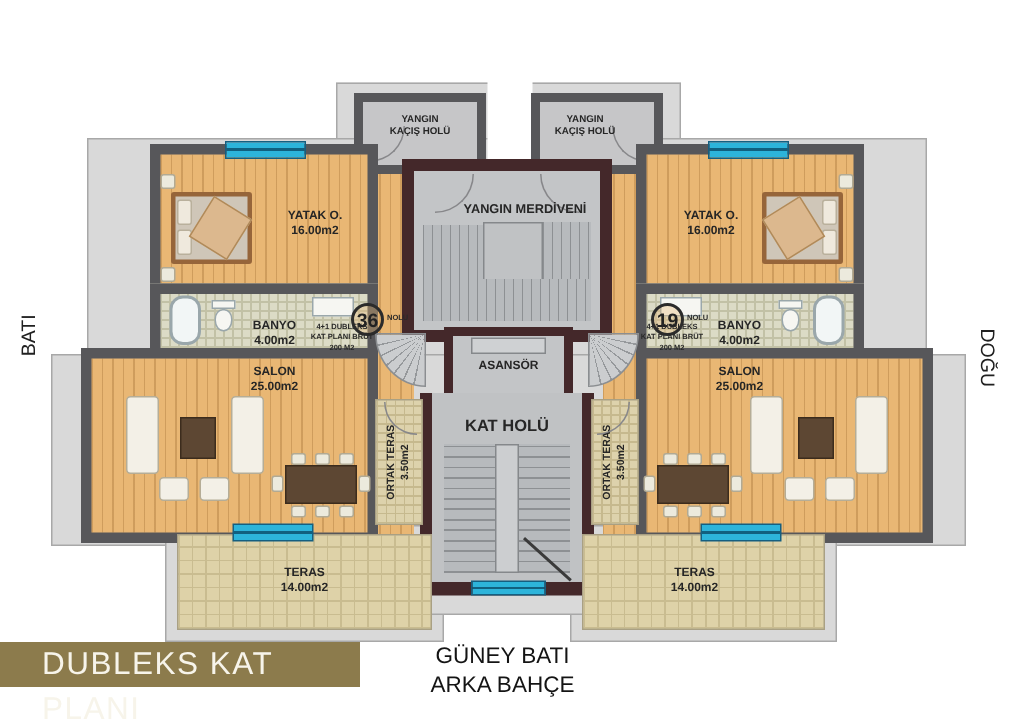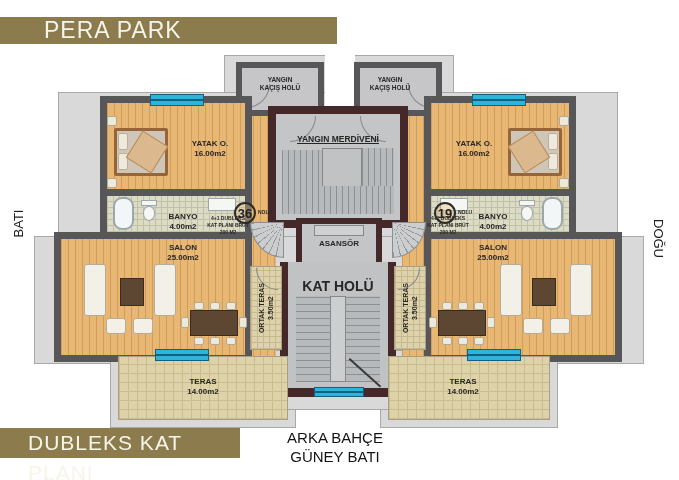--- a/index.html
+++ b/index.html
@@ -171,23 +171,23 @@
   <div class="abs window-h" style="left:314px;top:387px;width:50px;height:10px;"></div>
 
   <div class="lbl" style="left:242px;top:76px;width:76px;font-size:6.5px;">
     <span style="display:block">YANGIN</span>
     <span style="display:block">KAÇIŞ HOLÜ</span>
   </div>
   <div class="lbl" style="left:352px;top:76px;width:76px;font-size:6.5px;">
     <span style="display:block">YANGIN</span>
     <span style="display:block">KAÇIŞ HOLÜ</span>
   </div>
-  <div class="lbl" style="left:276px;top:134px;width:124px;font-size:8.5px;text-decoration:underline;">YANGIN MERDİVENİ</div>
+  <div class="lbl" style="left:288px;top:134px;width:124px;font-size:8.5px;">YANGIN MERDİVENİ</div>
   <div class="lbl" style="left:302px;top:239px;width:74px;font-size:8px;">ASANSÖR</div>
-  <div class="lbl" style="left:294px;top:278px;width:88px;font-size:14px;">KAT HOLÜ</div>
+  <div class="lbl" style="left:294px;top:278px;width:88px;font-size:11px;">KAT HOLÜ</div>
 
   <div class="lbl" style="left:160px;top:139px;width:100px;font-size:8px;">
     <span style="display:block">YATAK O.</span>
     <span style="display:block">16.00m2</span>
   </div>
   <div class="lbl" style="left:424px;top:139px;width:100px;font-size:8px;">
     <span style="display:block">YATAK O.</span>
     <span style="display:block">16.00m2</span>
   </div>
   <div class="lbl" style="left:153px;top:212px;width:60px;font-size:8px;">
@@ -240,27 +240,26 @@
   <div>
     <div class="abs badge-circ" style="left:434px;top:202px;width:22px;height:22px;">19</div>
     <div class="abs tinytxt" style="left:458px;top:209px;">NOLU</div>
     <div class="abs tinytxt" style="left:416px;top:215px;width:64px;text-align:center;">
       <div>4+1 DUBLEKS</div>
       <div>KAT PLANI BRÜT</div>
       <div>200 M2</div>
     </div>
   </div>
 
-  <div class="abs banner" style="left:0;top:17px;width:337px;height:27px;font-size:23px;line-height:27px;padding-left:44px;letter-spacing:1px;">PERA PARK</div>
   <div class="abs banner" style="left:0;top:428px;width:240px;height:30px;font-size:21px;line-height:30px;padding-left:28px;letter-spacing:1px;">DUBLEKS KAT PLANI</div>
 
   <div class="abs rot" style="left:0;top:205px;width:38px;height:36px;">
     <div style="transform:rotate(-90deg);font-size:13px;color:#202020;">BATI</div>
   </div>
   <div class="abs rot" style="left:638px;top:220px;width:40px;height:36px;">
     <div style="transform:rotate(90deg);font-size:13px;color:#202020;">DOĞU</div>
   </div>
   <div class="abs" style="left:245px;top:428px;width:180px;text-align:center;font-size:15px;color:#141414;line-height:19px;">
+    <span style="display:block">GÜNEY BATI</span>
     <span style="display:block">ARKA BAHÇE</span>
-    <span style="display:block">GÜNEY BATI</span>
   </div>
 
 </div>
 
 </body></html>

